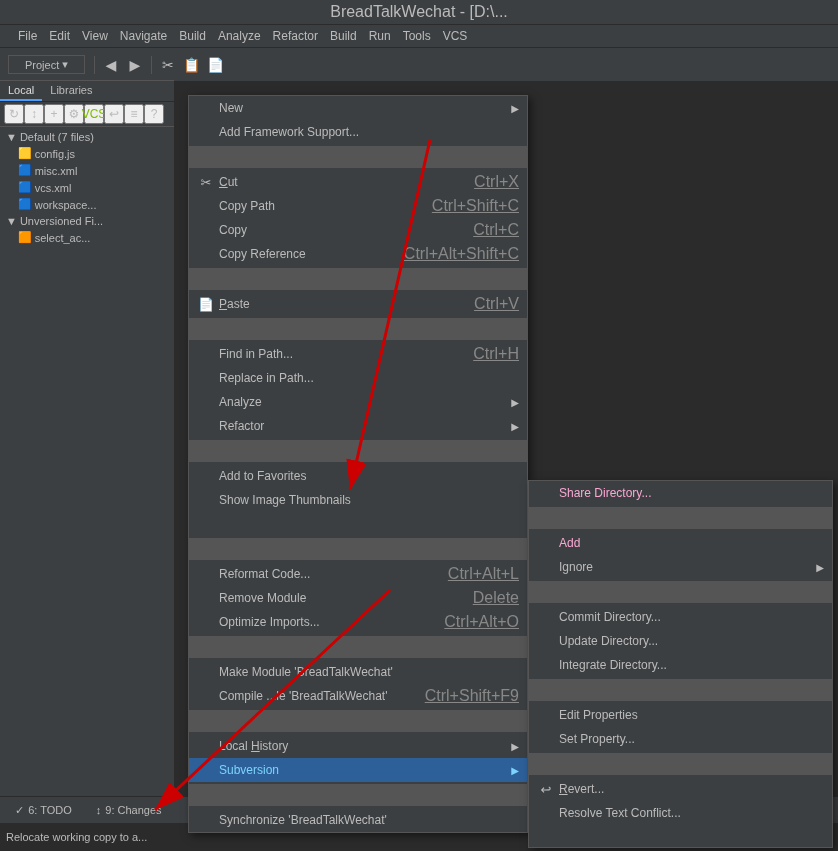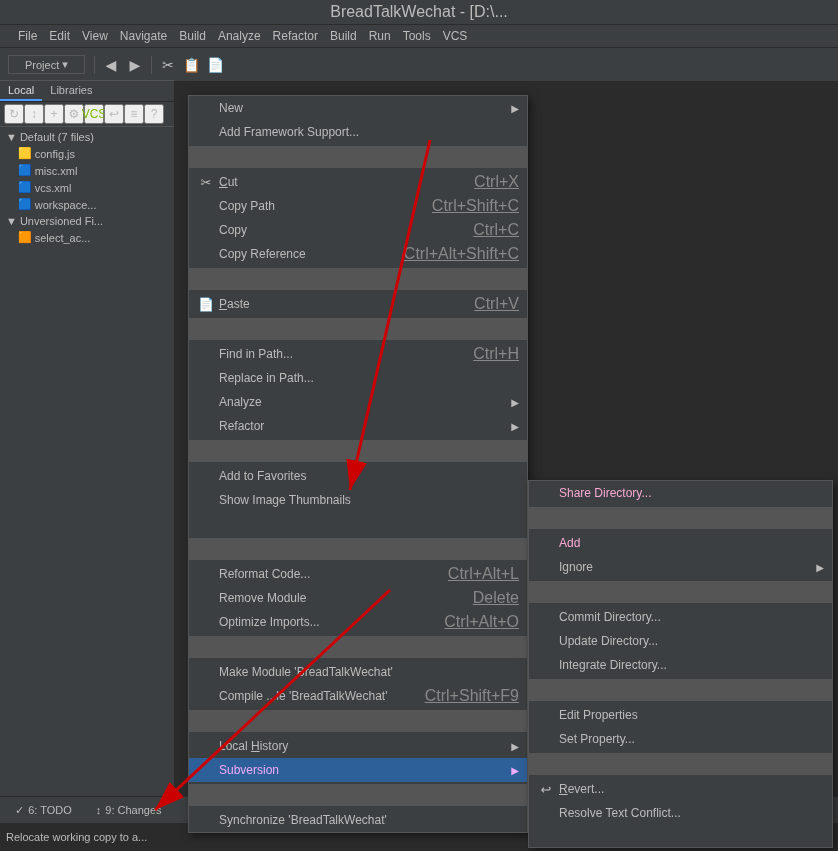--- a/index.html
+++ b/index.html
@@ -200,21 +200,21 @@
     }
     .ctx-item {
       display: flex;
       align-items: center;
       padding: 3px 8px;
       color: #bbb;
       cursor: pointer;
       position: relative;
       min-height: 22px;
     }
-    .ctx-item.highlighted { background: #2d6099; color: #f0abfc; }
+    .ctx-item.highlighted { background: #2d6099; color: #7dd3fc; }
     .ctx-item.disabled { color: #f9a8d4; cursor: default; }
     .ctx-item.separator { height: 1px; background: #555; padding: 0; margin: 2px 0; }
     .ctx-item .ctx-icon { width: 18px; height: 18px; margin-right: 4px; display: flex; align-items: center; justify-content: center; font-size: 13px; flex-shrink: 0; }
     .ctx-item .ctx-label { flex: 1; }
     .ctx-item .ctx-shortcut { color: #888; font-size: 16px; margin-left: 8px; text-decoration: underline; }
     .ctx-item .ctx-arrow { margin-left: 4px; font-size: 10px; }
 
     
     .vcs-submenu {
       position: absolute;

